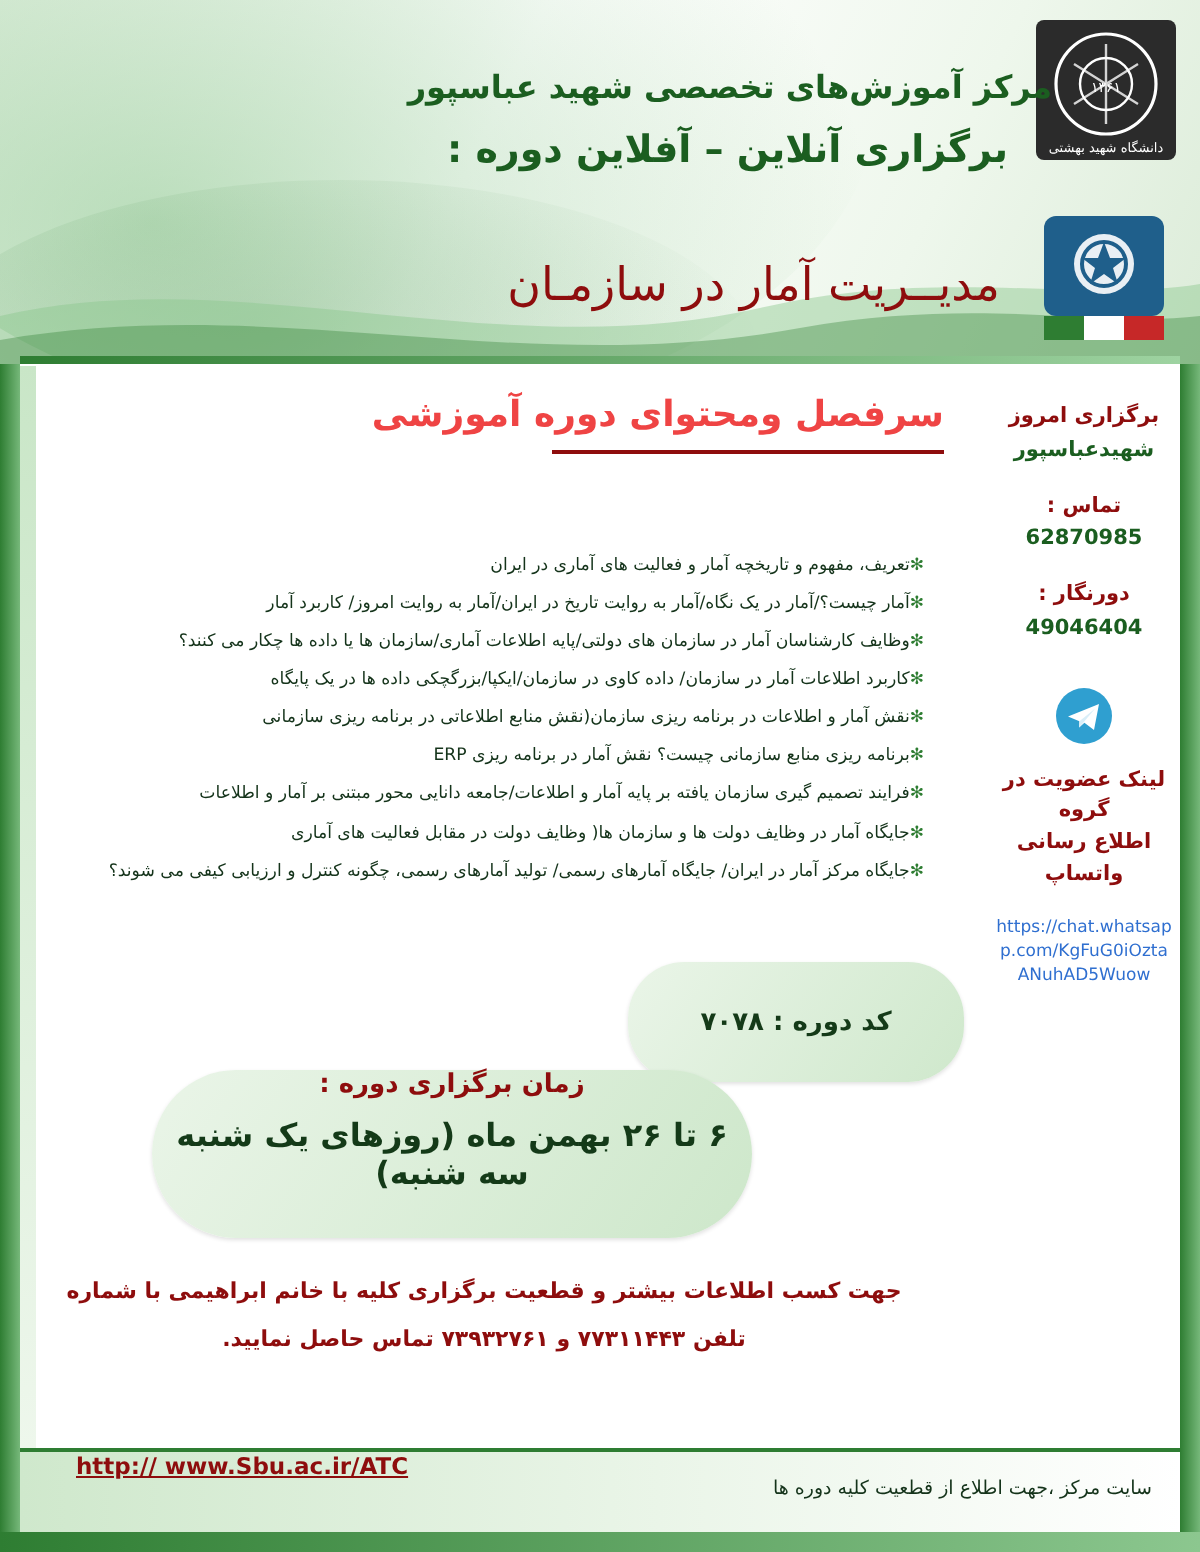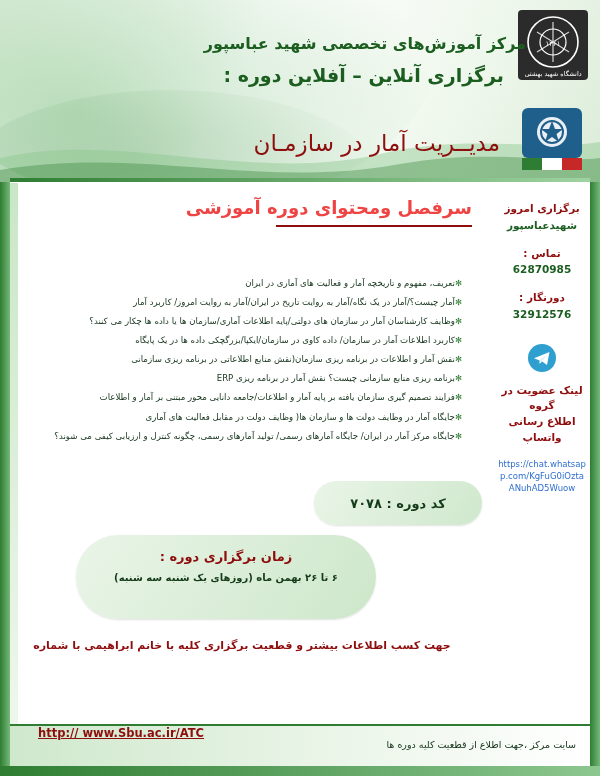--- a/index.html
+++ b/index.html
@@ -140,45 +140,45 @@
     font-size: 8.6px; color: #14331a; line-height: 1.55;
     padding: 2.9px 0;
     text-align: right;
     white-space: nowrap;
   }
   .topic .star { color: #2e7d32; font-size: 8.5px; }
 
   
   .bubble-code {
     position: absolute; top: 298px; right: 12px;
-    width: 168px; height: 44px;
+    width: 168px; height: 60px;
     border-radius: 28px;
     background: linear-gradient(125deg, #eaf5e8 0%, #cfe8cc 100%);
     display: flex; align-items: center; justify-content: center;
     box-shadow: 0 1px 2px rgba(0,0,0,0.12);
   }
   .bubble-code-text {
     color: #143a18; font-size: 13px; font-weight: bold;
   }
 
   
   .bubble-date {
     position: absolute; top: 352px; right: 118px;
     width: 300px; height: 84px;
     border-radius: 42px;
     background: linear-gradient(125deg, #eaf5e8 0%, #cde7ca 100%);
-    padding-top: 14px;
+    padding-top: 0;
     text-align: center;
     box-shadow: 0 1px 2px rgba(0,0,0,0.12);
   }
   .bubble-date-line1 {
     color: #8e0d0d; font-size: 13px; font-weight: bold; margin-bottom: 8px;
   }
   .bubble-date-line2 {
-    color: #143a18; font-size: 10px; font-weight: bold;
+    color: #143a18; font-size: 16px; font-weight: bold;
   }
 
   .footer-note1 {
     position: absolute; bottom: 72px; right: 30px; left: 10px;
     text-align: center;
     color: #8e0d0d; font-size: 11px; font-weight: bold;
   }
   .footer-note2 {
     position: absolute; bottom: 48px; right: 30px; left: 10px;
     text-align: center;
@@ -250,21 +250,21 @@
     <div class="sb-block">
       <div class="sb-label">برگزاری امروز</div>
       <div class="sb-value">شهیدعباسپور</div>
     </div>
     <div class="sb-block">
       <div class="sb-label">تماس :</div>
       <div class="sb-value">62870985</div>
     </div>
     <div class="sb-block">
       <div class="sb-label">دورنگار :</div>
-      <div class="sb-value">32912576</div>
+      <div class="sb-value">49046404</div>
     </div>
 
     <svg class="sb-tg" viewBox="0 0 30 30">
       <circle cx="15" cy="15" r="14" fill="#2f9fd0"></circle>
       <path d="M7 15.3 L22.5 9 L20 22 L15.2 18.4 L12.6 20.8 L12.7 17.6 Z" fill="#ffffff"></path>
       <path d="M12.7 17.6 L20.6 11.3 L12.6 20.8 Z" fill="#d9eef8"></path>
     </svg>
 
     <div class="sb-block">
       <div class="sb-label">لينک عضويت در</div>
@@ -297,20 +297,21 @@
     <div class="bubble-code">
       <div class="bubble-code-text">کد دوره : ۷۰۷۸</div>
     </div>
 
     <div class="bubble-date">
       <div class="bubble-date-line1">زمان برگزاری دوره :</div>
       <div class="bubble-date-line2">۶ تا ۲۶ بهمن ماه (روزهای یک شنبه سه شنبه)</div>
     </div>
 
     <div class="footer-note1">جهت کسب اطلاعات بیشتر و قطعیت برگزاری کلیه با خانم ابراهیمی با شماره</div>
+    <div class="footer-note2">تلفن ۷۷۳۱۱۴۴۳ و ۷۳۹۳۲۷۶۱ تماس حاصل نمایید.</div>
   </div>
 
   <div class="bottom">
     <div class="bottom-url">http:// www.Sbu.ac.ir/ATC</div>
     <div class="bottom-note">سایت مرکز ،جهت اطلاع از قطعیت کلیه دوره ها</div>
   </div>
 
 </div>
 
 </body></html>

